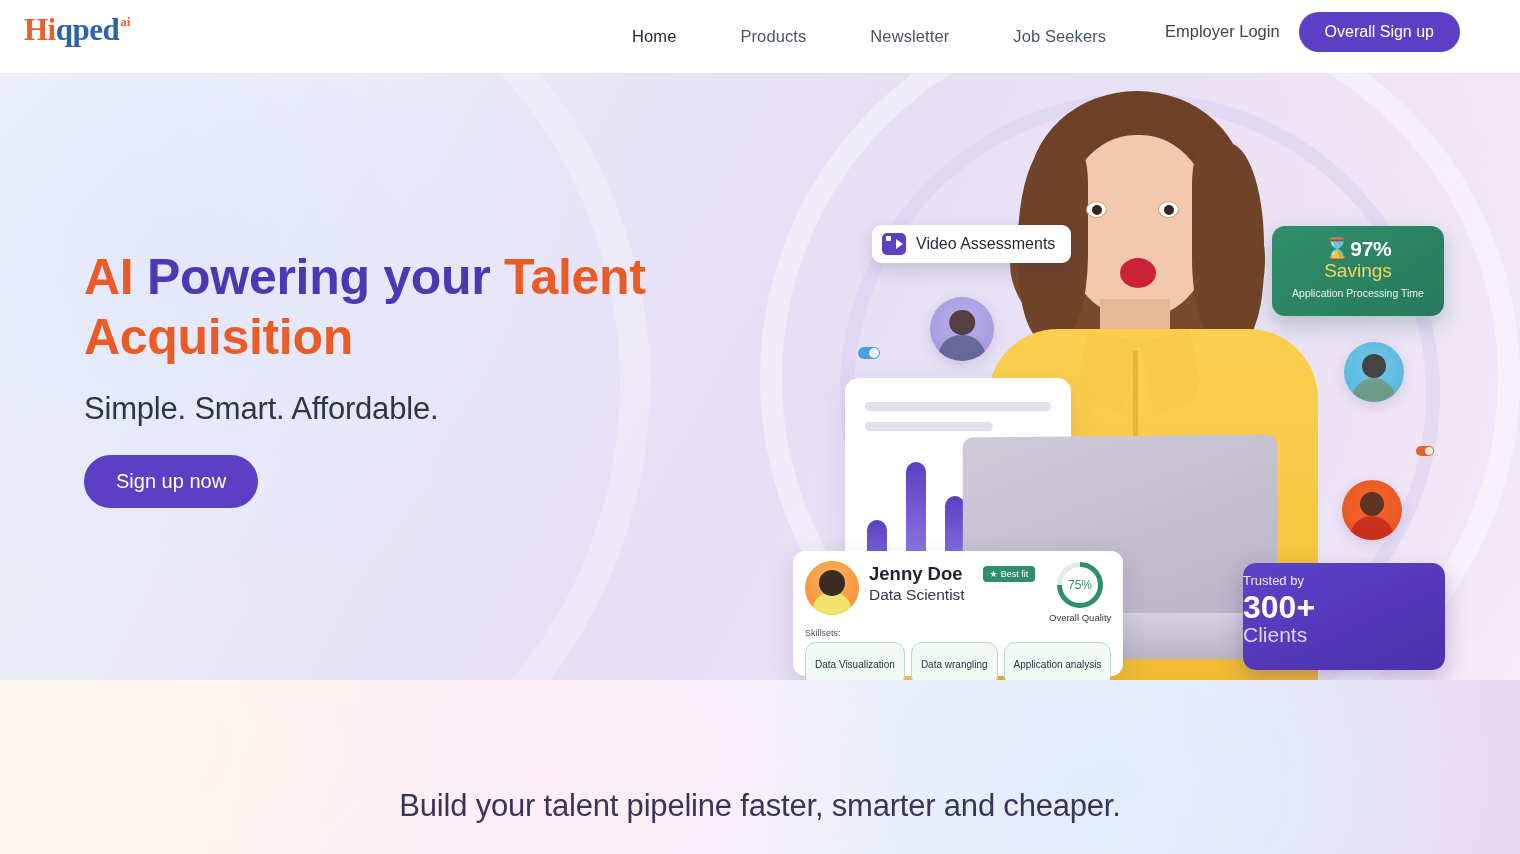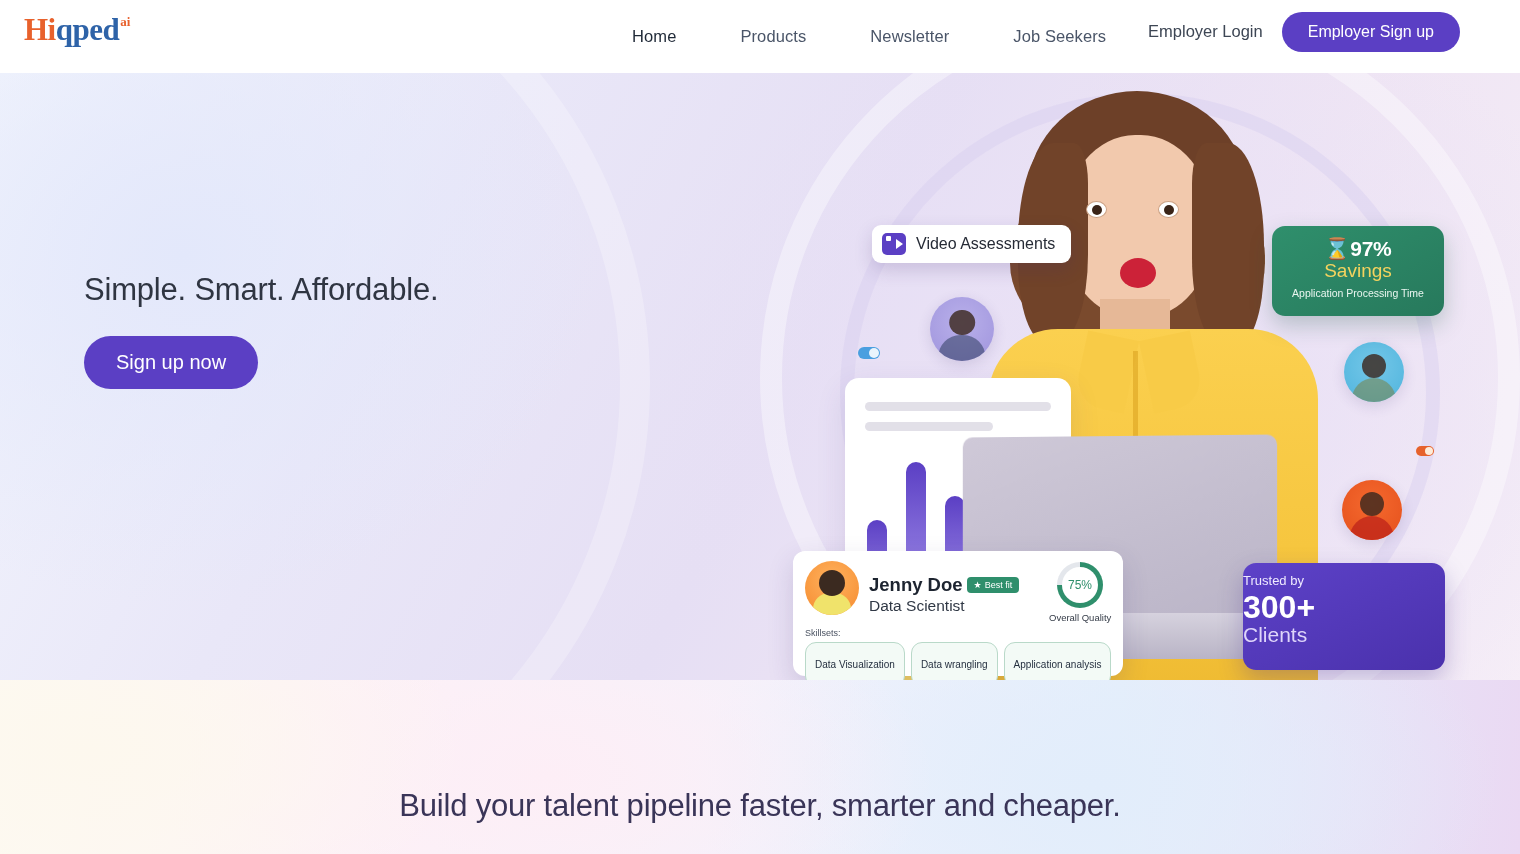--- a/index.html
+++ b/index.html
@@ -337,21 +337,21 @@
   }
   .pf-avatar::after {
     content:""; position:absolute; left:14px; top:9px; width:26px; height:26px;
     border-radius:50%; background:#3b2a20;
   }
   .pf-avatar::before {
     content:""; position:absolute; left:8px; bottom:0; width:38px; height:22px;
     border-radius:16px 16px 0 0; background:#f0e36b;
   }
   .pf-info { flex: 1; min-width: 0; padding-top: 2px; }
-  .pf-nameline { display: flex; align-items: center; gap: 4px; margin-top: 11px; }
+  .pf-nameline { display: flex; align-items: center; gap: 20px; }
   .pf-name { font-size: 18.5px; font-weight: bold; color: #1d2430; white-space: nowrap; }
   .pf-badge {
     background: #2f8f6c; color: #ffffff;
     font-size: 9px; border-radius: 4px;
     padding: 3px 7px; white-space: nowrap;
     display: flex; align-items: center; gap: 3px;
   }
   .pf-role { font-size: 15.5px; color: #303845; margin-top: 1px; }
   .pf-gauge-wrap { width: 62px; flex: none; text-align: center; padding-top: 1px; }
   .pf-gauge {
@@ -465,31 +465,34 @@
 
   <nav class="nav-links">
     <a class="nav-link active">Home</a>
     <a class="nav-link">Products</a>
     <a class="nav-link">Newsletter</a>
     <a class="nav-link">Job Seekers</a>
   </nav>
 
   <div class="nav-right">
     <a class="employer-login">Employer Login</a>
-    <button class="btn-signup-nav">Employer Sign up</button>
+    <button class="btn-signup-nav">Overall Sign up</button>
   </div>
 </div>
 
 <section class="hero">
 
   <div class="swoosh sw3"></div>
   <div class="swoosh sw1"></div>
   <div class="swoosh sw2"></div>
 
   <div class="hero-copy">
+    <h1 class="hero-h1">
+      <span class="t-orange">AI </span><span class="t-purple">Powering your </span><span class="t-orange">Talent Acquisition</span>
+    </h1>
     <p class="hero-sub">Simple. Smart. Affordable.</p>
     <button class="btn-hero">Sign up now</button>
   </div>
 
   <div class="hero-art">
 
     <div class="circle-deco cd-yellow"></div>
 
     <div class="person">
       <div class="p-hair"></div>

